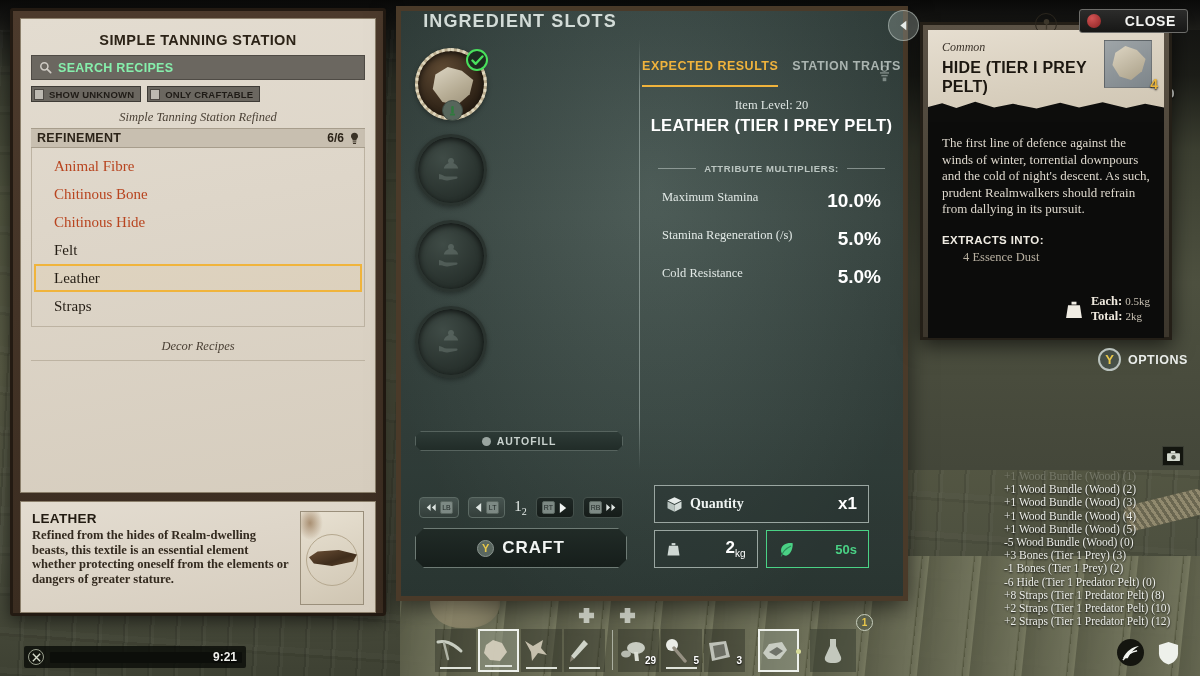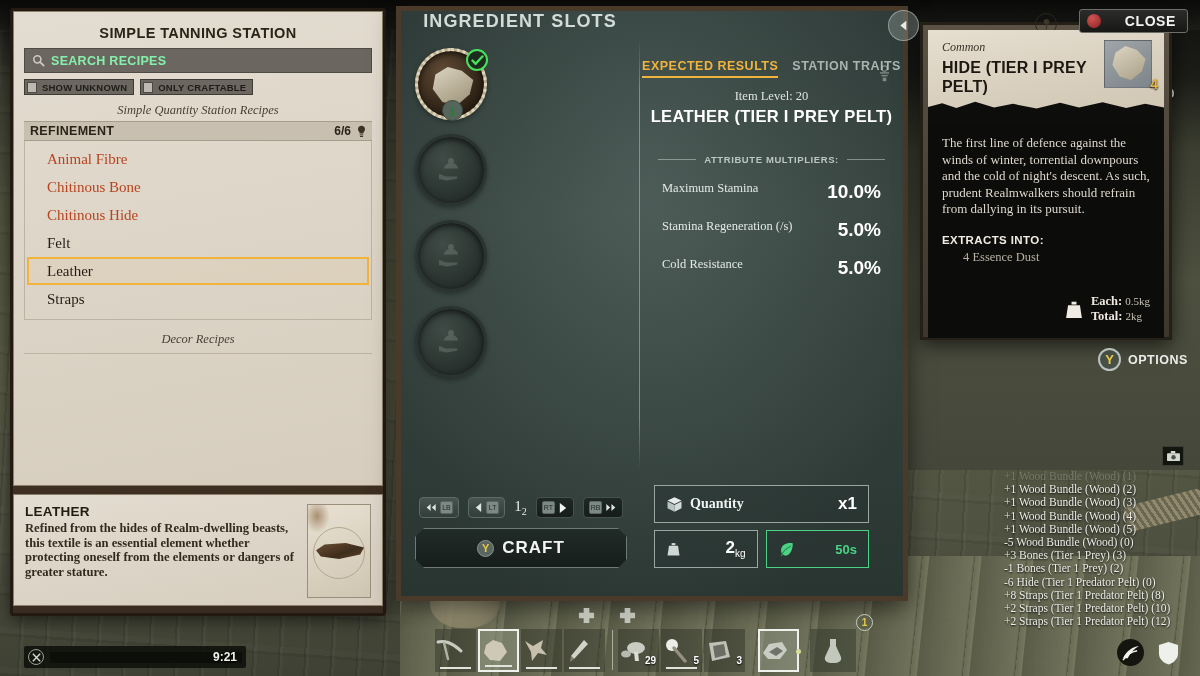--- a/index.html
+++ b/index.html
@@ -50,20 +50,21 @@
     border-radius: 50% 50% 45% 45%;
     opacity: .85;
   }
 
   
   #recipe-panel {
     position: absolute; left: 10px; top: 8px; width: 376px; height: 608px;
     background: linear-gradient(180deg, #4c3a2c, #3a2c20);
     border: 3px solid #231a12;
     border-radius: 3px;
+    padding: 7px;
     box-shadow: 0 4px 18px rgba(0,0,0,.6);
   }
   .parchment {
     background: linear-gradient(170deg, #e3dcd0 0%, #ded6c9 40%, #d6cdbe 100%);
     border: 1px solid #8b7f6b;
     position: relative;
   }
   #recipe-list-card { height: 475px; padding: 8px 10px 0; }
   #desc-card { height: 112px; margin-top: 8px; padding: 9px 11px; display: flex; gap: 8px; }
 
@@ -269,21 +270,21 @@
     width: 17px; height: 17px; border-radius: 50%;
     background: #5a6760; border: 1px solid #8a948f;
     color: #e8c84a; font-family:"Liberation Sans",sans-serif; font-weight:bold;
     font-size: 11px; display:flex; align-items:center; justify-content:center;
   }
 
   
   #res-tabs { display: flex; justify-content: center; gap: 14px; padding-top: 48px; }
   .res-tab {
     font-family: "Liberation Sans", sans-serif; font-weight: bold;
-    font-size: 12.5px; letter-spacing: .5px; color: #aab4b0; padding-bottom: 3px;
+    font-size: 12.5px; letter-spacing: .5px; color: #aab4b0; padding-bottom: 12px;
   }
   .res-tab.active { color: #f0b33c; border-bottom: 2px solid #f0b33c; }
   .item-level {
     text-align: center; font-size: 12.5px; color: #dde4e1; margin-top: 11px;
   }
   .result-name {
     text-align: center;
     font-family: "Liberation Sans", sans-serif; font-weight: bold;
     font-size: 16.5px; color: #ffffff; letter-spacing: .3px; margin-top: 3px;
   }
@@ -532,21 +533,21 @@
       <div class="toggle">
         <span class="chk"></span>
         <span class="tl">SHOW UNKNOWN</span>
       </div>
       <div class="toggle">
         <span class="chk"></span>
         <span class="tl">ONLY CRAFTABLE</span>
       </div>
     </div>
 
-    <div class="subtitle">Simple Quantity Station Recipes</div>
+    <div class="subtitle">Simple Tanning Station Refined</div>
 
     <div class="cat-header">
       <span class="ct">REFINEMENT</span>
       <span class="cc">
         <span>6/6</span>
         <span>
           <svg class="svg-ico" width="9" height="13" viewBox="0 0 10 14">
             <path d="M5 0.6c2.3 0 3.9 1.7 3.9 3.8 0 1.6-1 2.4-1.5 3.3-0.3 0.6-0.3 1.1-0.3 1.6H2.9c0-0.5 0-1-0.3-1.6C2.1 6.8 1.1 6 1.1 4.4 1.1 2.3 2.7 0.6 5 0.6z" fill="#3a3226"></path>
             <rect x="3" y="10.2" width="4" height="1.1" fill="#3a3226"></rect>
             <rect x="3.3" y="12" width="3.4" height="1.1" fill="#3a3226"></rect>
@@ -645,20 +646,24 @@
             <div class="empty-glyph">
               <svg class="svg-ico" width="30" height="28" viewBox="0 0 30 28">
                 <path d="M15 2c2 0 3 1.6 3 3.2 0 .8-.4 1.3-.8 1.8 2.6 1 4.6 3 5 5.6H7.8c.4-2.6 2.4-4.6 5-5.6-.4-.5-.8-1-.8-1.8C12 3.6 13 2 15 2z" fill="#8d9b95"></path>
                 <path d="M3 18c2.8 0 4.6 2.6 8 2.6h9.5c1.2 0 1.6 1.8 0 2.2l-9 1.6c-2.6.4-4-1.2-6.5-1.2H3z" fill="#8d9b95"></path>
               </svg>
             </div>
           </div>
         </div>
       </div>
 
+      <div id="autofill">
+        <span class="dot-btn"></span>
+        <span class="af-t">AUTOFILL</span>
+      </div>
 
       <div id="step-row">
         <div class="pill">
           <span>
             <svg class="svg-ico" width="12" height="9" viewBox="0 0 14 10">
               <path d="M6.5 1 L2 5 L6.5 9 Z" fill="#dfe6e3"></path>
                 <path d="M12.5 1 L8 5 L12.5 9 Z" fill="#dfe6e3"></path>
             </svg>
           </span>
           <span class="keycap">LB</span>

